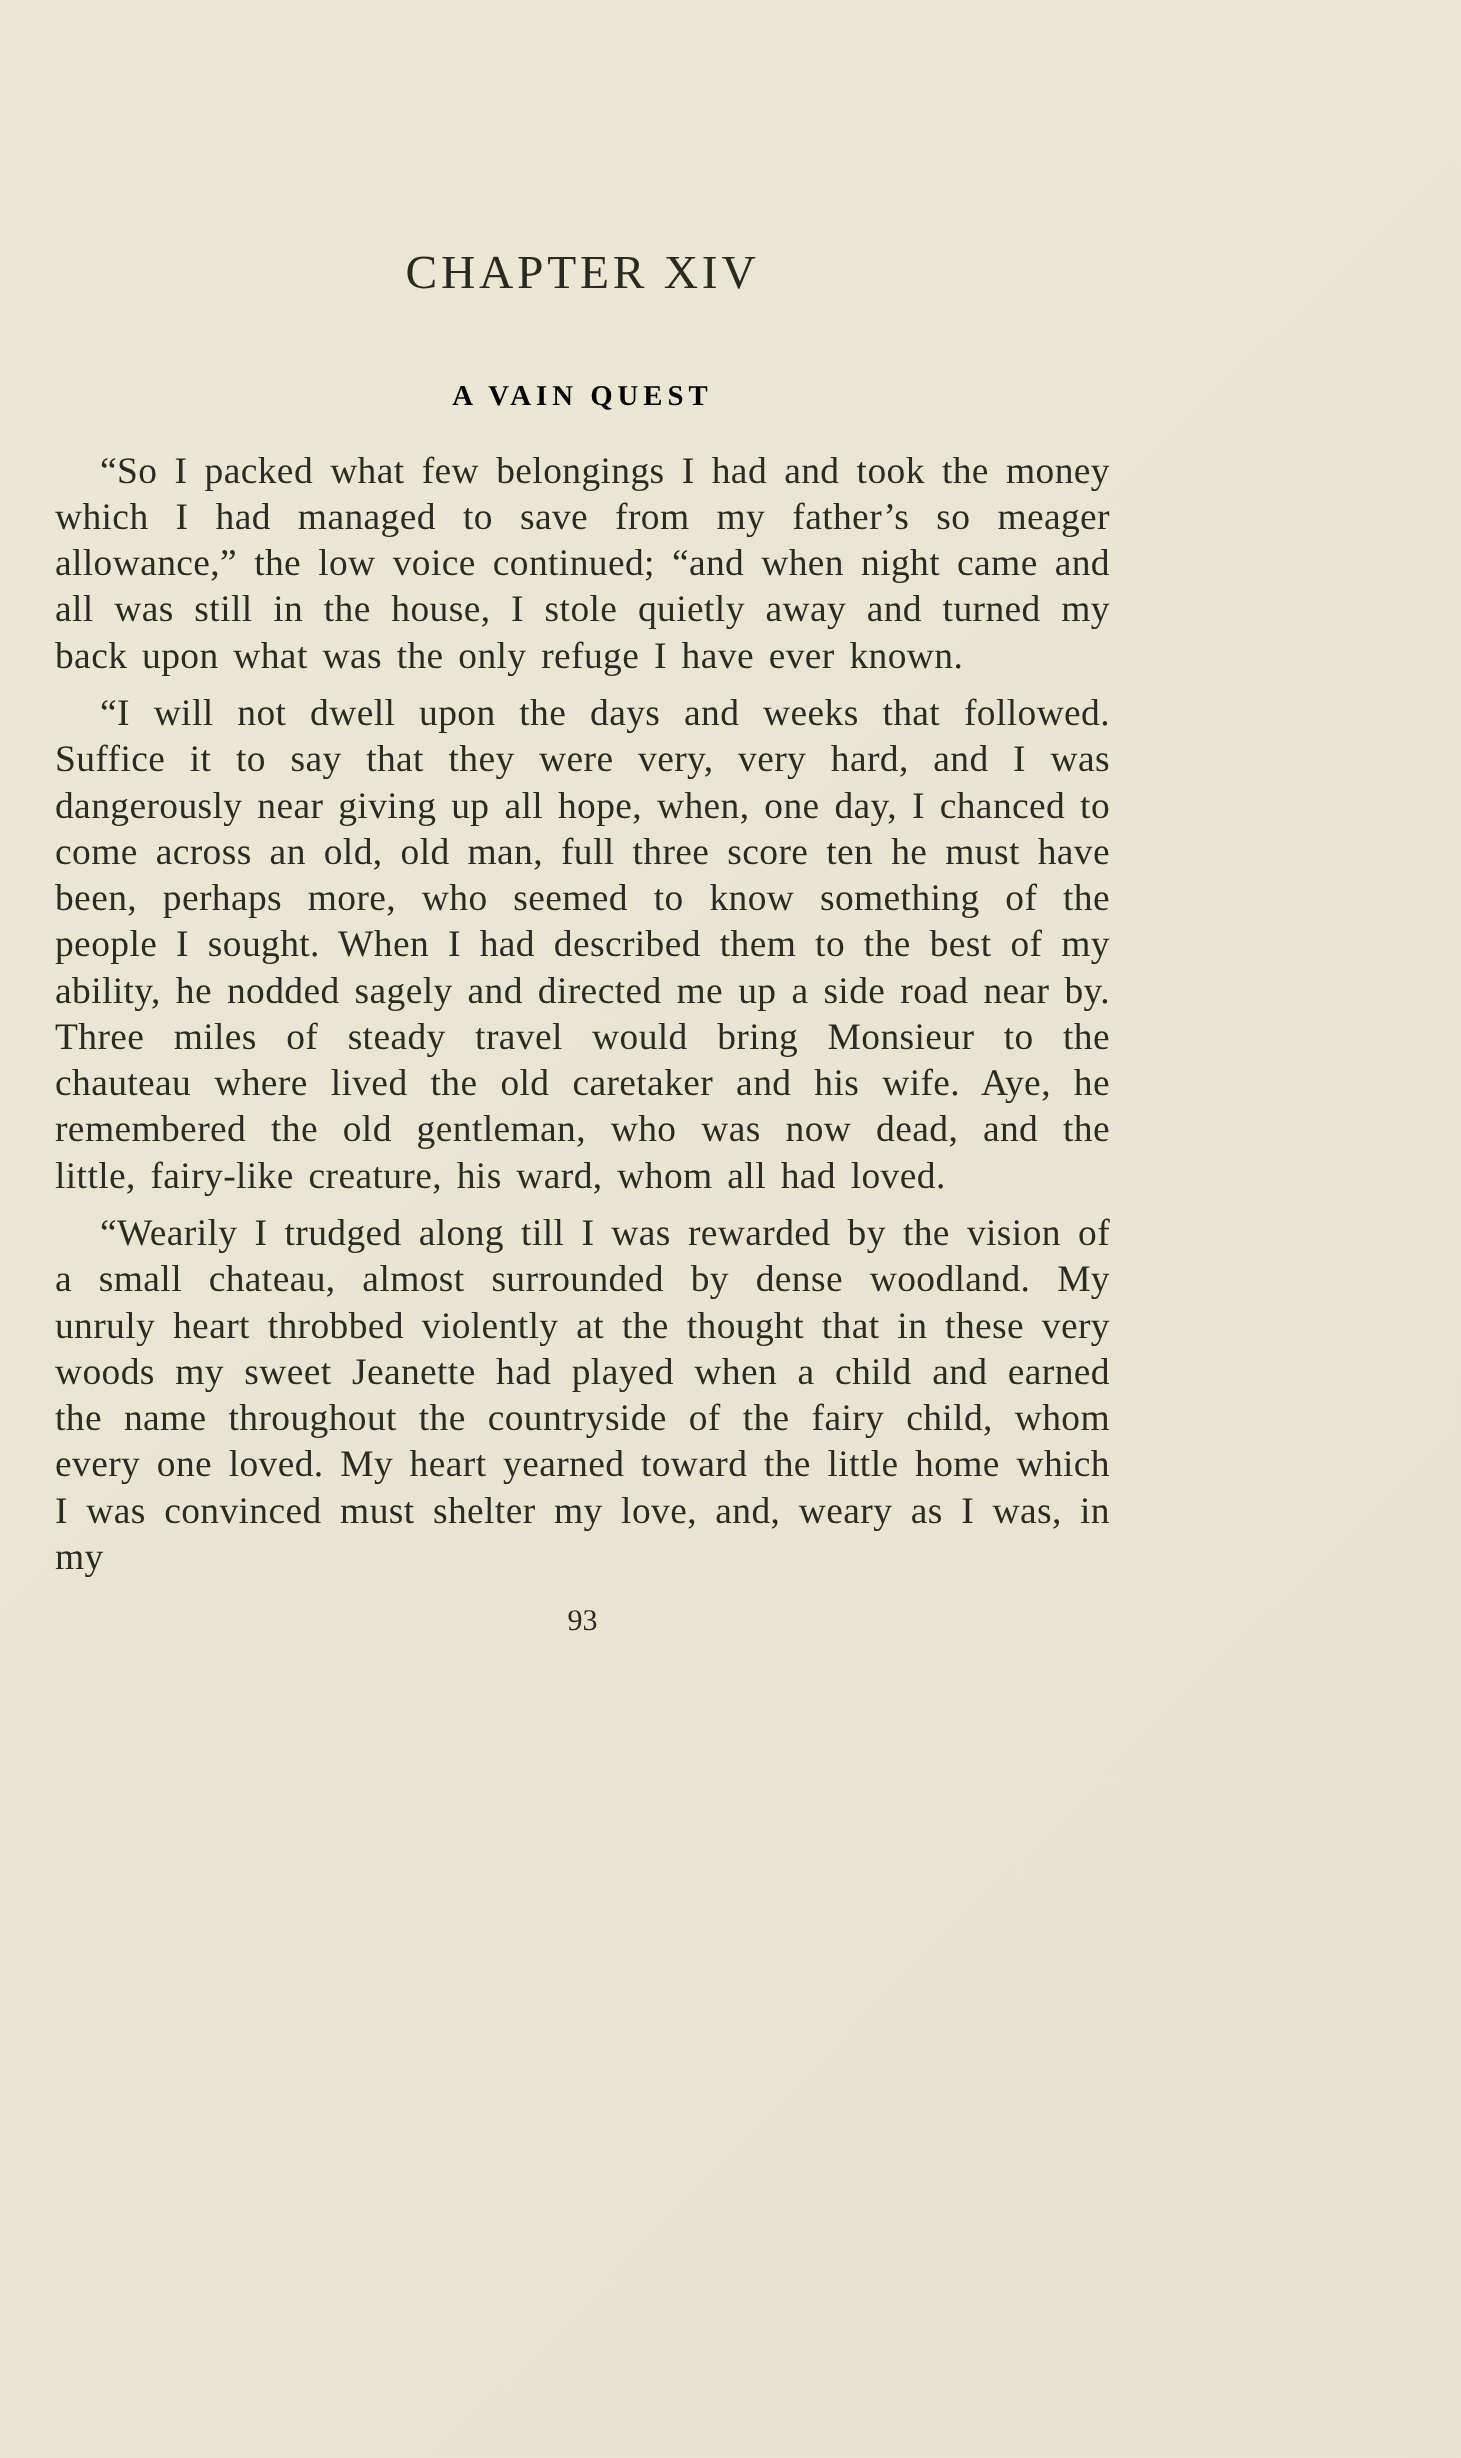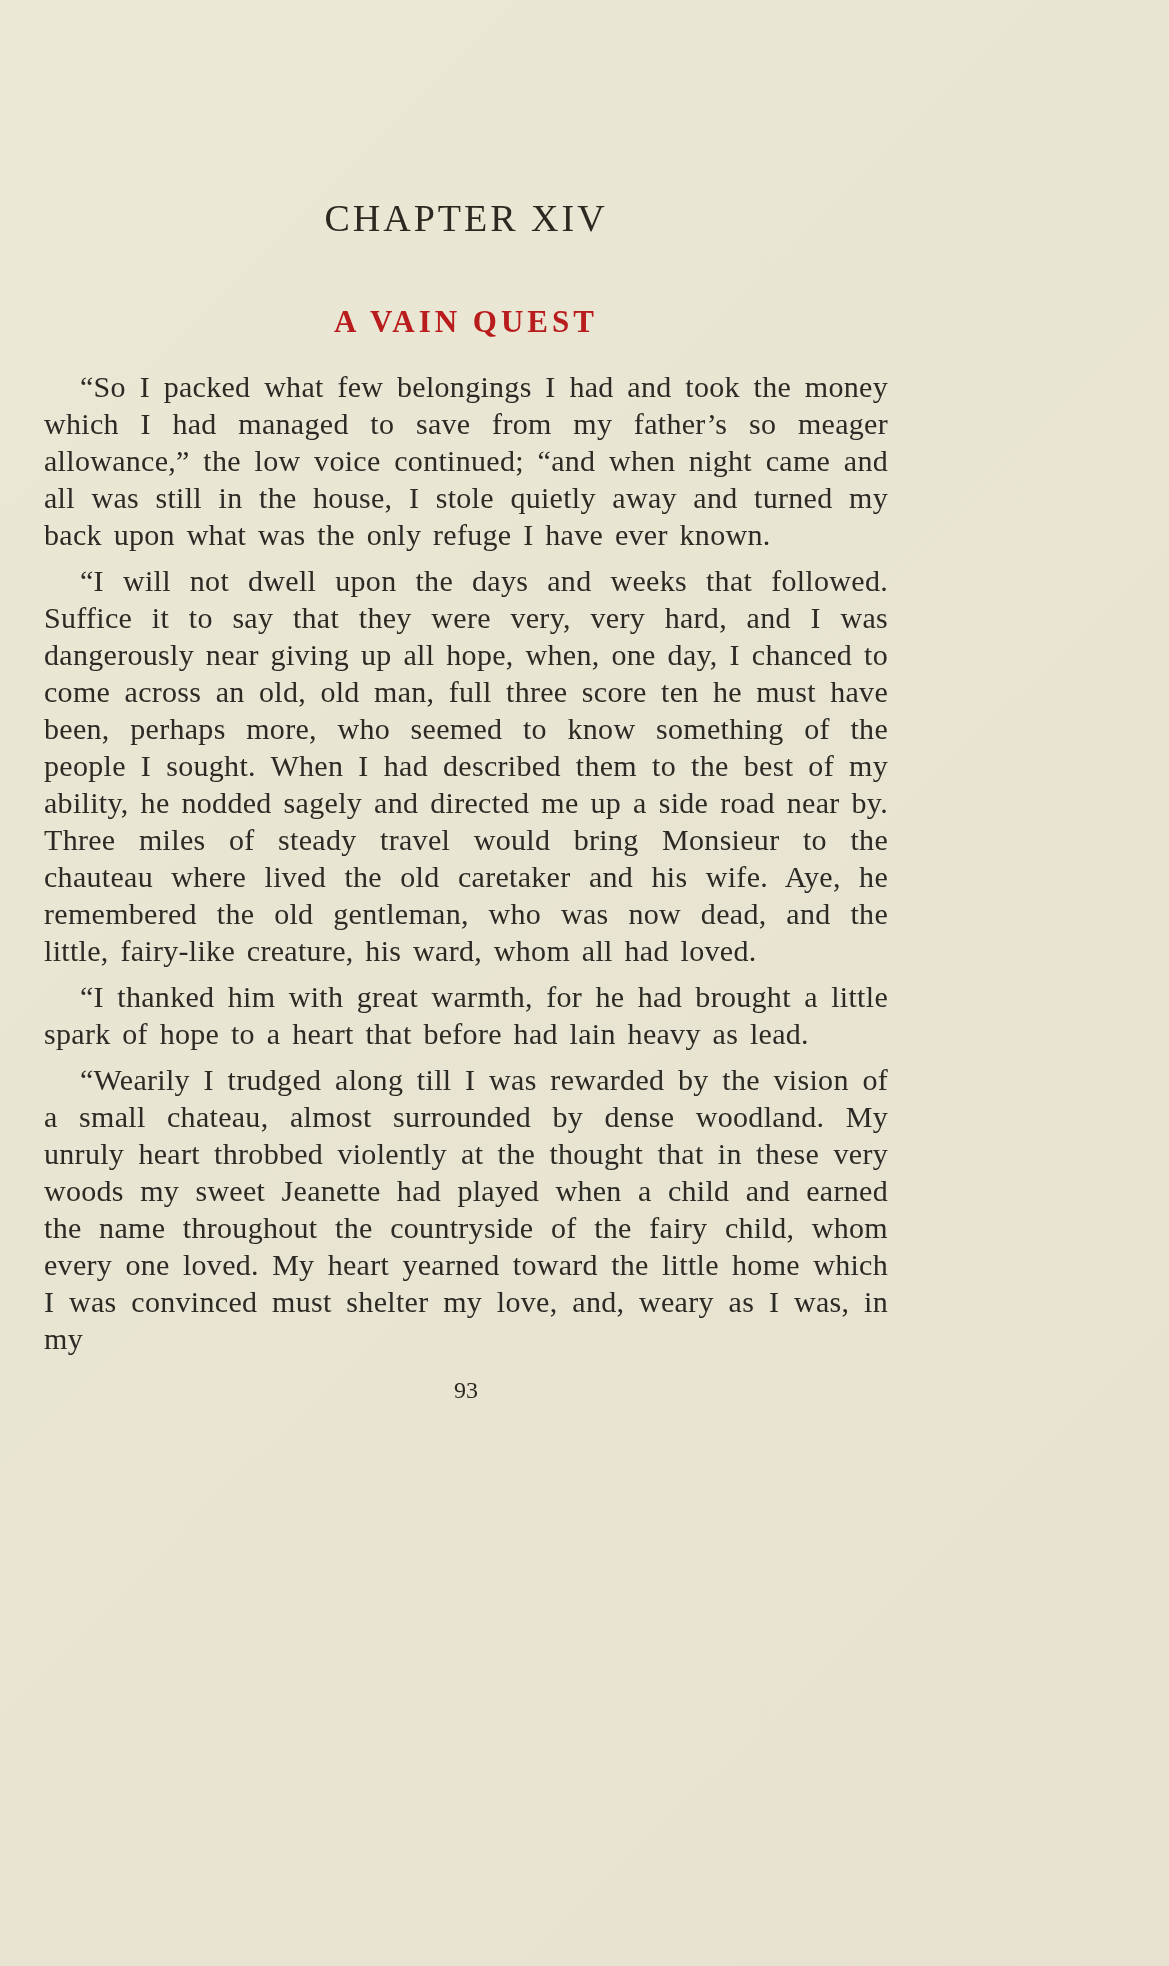--- a/index.html
+++ b/index.html
@@ -29,26 +29,26 @@
   }
   .chapter-title {
     font-size: 38px;
     font-weight: normal;
     letter-spacing: 3px;
     text-align: center;
     margin: 0 0 64px 0;
     color: #2b2921;
   }
   .section-title {
-    font-size: 31px;
+    font-size: 23px;
     font-weight: bold;
     letter-spacing: 4px;
     text-align: center;
     margin: 0 0 28px 0;
-    color: #b91c1c;
+    color: #000000;
   }
   p.body-para {
     font-size: 30px;
     line-height: 37px;
     text-align: justify;
     text-indent: 36px;
     letter-spacing: 0.3px;
     word-spacing: 4px;
     margin: 0 0 9px 0;
   }
@@ -62,17 +62,16 @@
 </style>
 </head>
 <body>
 
 <div class="page">
   <div class="text-block">
     <h1 class="chapter-title">CHAPTER XIV</h1>
     <h2 class="section-title">A VAIN QUEST</h2>
     <p class="body-para">“So I packed what few belongings I had and took the money which I had managed to save from my father’s so meager allowance,” the low voice continued; “and when night came and all was still in the house, I stole quietly away and turned my back upon what was the only refuge I have ever known.</p>
     <p class="body-para">“I will not dwell upon the days and weeks that followed. Suffice it to say that they were very, very hard, and I was dangerously near giving up all hope, when, one day, I chanced to come across an old, old man, full three score ten he must have been, perhaps more, who seemed to know something of the people I sought. When I had described them to the best of my ability, he nodded sagely and directed me up a side road near by. Three miles of steady travel would bring Monsieur to the chauteau where lived the old caretaker and his wife. Aye, he remembered the old gentleman, who was now dead, and the little, fairy-like creature, his ward, whom all had loved.</p>
-    <p class="body-para">“I thanked him with great warmth, for he had brought a little spark of hope to a heart that before had lain heavy as lead.</p>
     <p class="body-para">“Wearily I trudged along till I was rewarded by the vision of a small chateau, almost surrounded by dense woodland. My unruly heart throbbed violently at the thought that in these very woods my sweet Jeanette had played when a child and earned the name throughout the countryside of the fairy child, whom every one loved. My heart yearned toward the little home which I was convinced must shelter my love, and, weary as I was, in my</p>
     <div class="page-number">93</div>
   </div>
 </div>
 
 </body></html>

